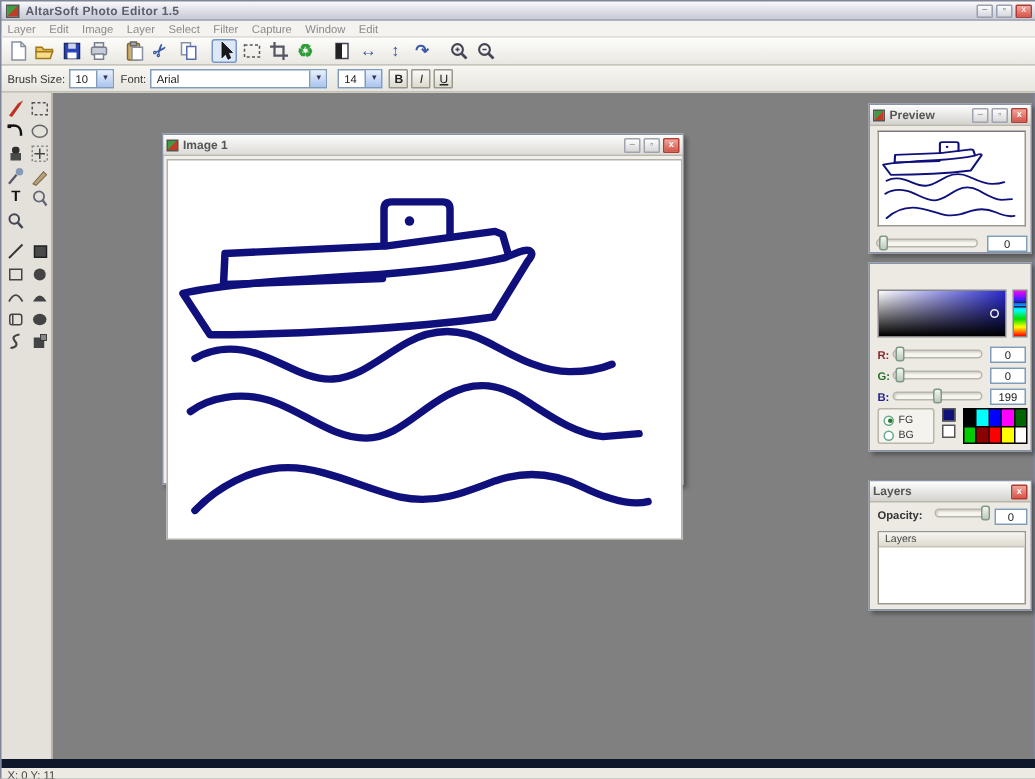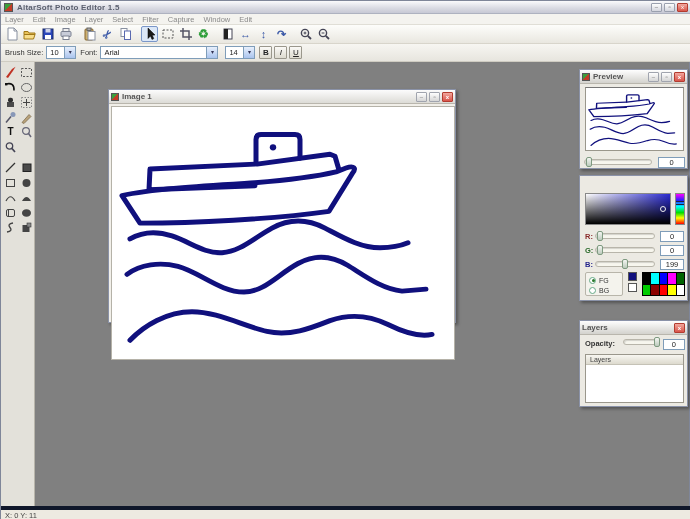--- a/index.html
+++ b/index.html
@@ -48,21 +48,21 @@
   
   .toolstrip { position:absolute; left:0; top:61px; width:34px; height:444px;
     background:#e3e1da; border-right:1px solid #b8b5ab; }
   .toolgrid { display:grid; grid-template-columns:15px 15px; gap:1px; padding:3px 0 0 2px; }
   .tool { width:15px; height:14px; display:flex; align-items:center; justify-content:center; }
   .tool .tglyph { font-size:10px; font-weight:bold; color:#111; line-height:1; }
   .tool-sep { height:4px; grid-column:1 / 3; }
 
   
   .statusbar { position:absolute; left:0; top:505px; width:690px; height:14px;
-    background:#edeae1; border-top:4px solid #0f172a; font-size:7.5px; color:#444;
+    background:#edeae1; border-top:6px solid #0f172a; font-size:7.5px; color:#444;
     display:flex; align-items:center; padding-left:4px; }
 
   
   .float { position:absolute; background:#eceae3; border:1px solid #8a92a8;
     box-shadow:2px 2px 3px rgba(0,0,0,.35); }
   .ftitle { height:14px; background:linear-gradient(#fefefe,#d3d2cd); border-bottom:1px solid #b9b6ad;
     display:flex; align-items:center; padding:0 2px; }
   .ftitle .fico { width:8px; height:8px; margin-right:3px;
     background:linear-gradient(135deg,#3c9e3c 50%,#c23c28 50%); border:1px solid #555; }
   .ftitle .ftext { font-size:8px; font-weight:bold; color:#555; }

